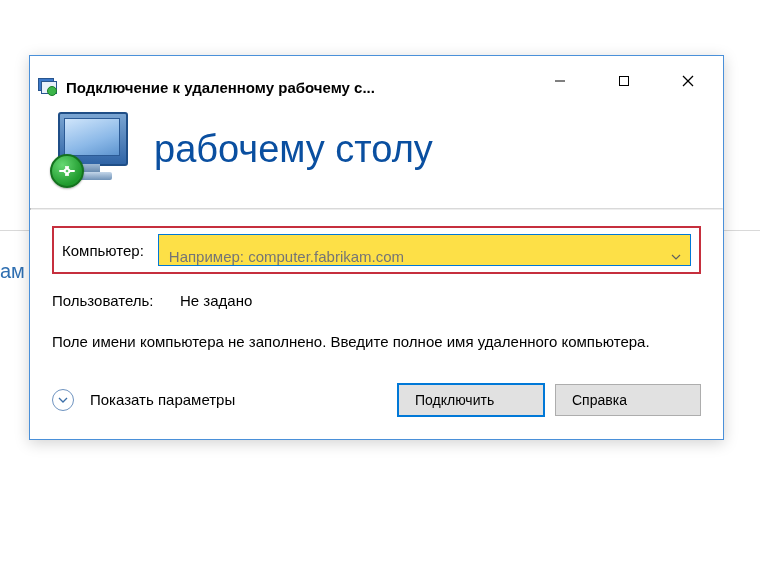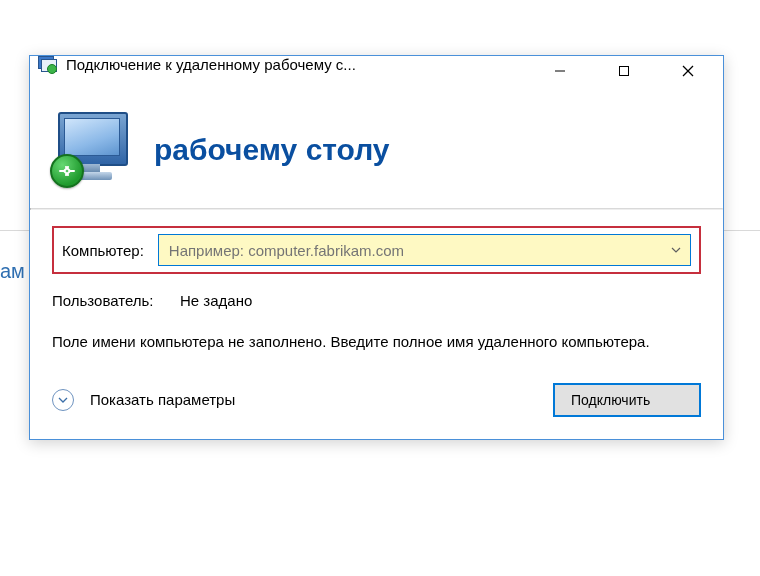--- a/index.html
+++ b/index.html
@@ -39,22 +39,23 @@
     background: #fff;
     border: 1px solid #4a90d9;
     box-shadow: 0 3px 14px rgba(0,0,0,.18);
     z-index: 10;
   }
 
   
   .titlebar {
     height: 40px;
     display: flex;
-    align-items: flex-start;
+    align-items: flex-end;
     padding: 0 8px;
+    font-weight: bold;
   }
   .titlebar-icon {
     width: 20px; height: 18px;
     margin-right: 8px;
     position: relative;
   }
   .titlebar-icon .scr {
     position: absolute;
     left: 0; top: 0;
     width: 14px; height: 11px;
@@ -156,22 +157,22 @@
 
   .banner-text {
     color: #0a4fa0;
     line-height: 1.15;
   }
   .banner-line1 {
     font-size: 26px;
     font-weight: 400;
   }
   .banner-line2 {
-    font-size: 30px;
-    font-weight: 700;
+    font-size: 38px;
+    font-weight: 400;
     margin-top: 2px;
   }
 
   .divider {
     border-top: 1px solid #d9d9d9;
     margin: 0;
   }
 
   .content {
     padding: 16px 22px 20px 22px;
@@ -185,24 +186,24 @@
     gap: 14px;
   }
   .field-label {
     font-size: 15px;
     color: #000;
     flex: 0 0 auto;
   }
   .combo {
     flex: 1;
     display: flex;
-    align-items: center;
+    align-items: flex-end;
     height: 30px;
     border: 1px solid #0078d7;
-    background: #fef9c3;
+    background: #fde047;
     padding: 0 6px 0 10px;
   }
   .combo-input {
     flex: 1;
     font-size: 15px;
     color: #757575;
     white-space: nowrap;
     overflow: hidden;
   }
   .combo-chevron {
@@ -349,15 +350,18 @@
         <svg width="10" height="6" viewBox="0 0 10 6">
             <path d="M1 1 L5 5 L9 1" fill="none" stroke="#3b6fa8" stroke-width="1.3"></path>
           </svg>
       </div>
       <span>Показать параметры</span>
     </div>
     <div class="spacer"></div>
     <div class="btn primary">
       <span>Подключить</span>
     </div>
+    <div class="btn">
+      <span>Справка</span>
+    </div>
   </div>
 
 </div>
 
 </body></html>

